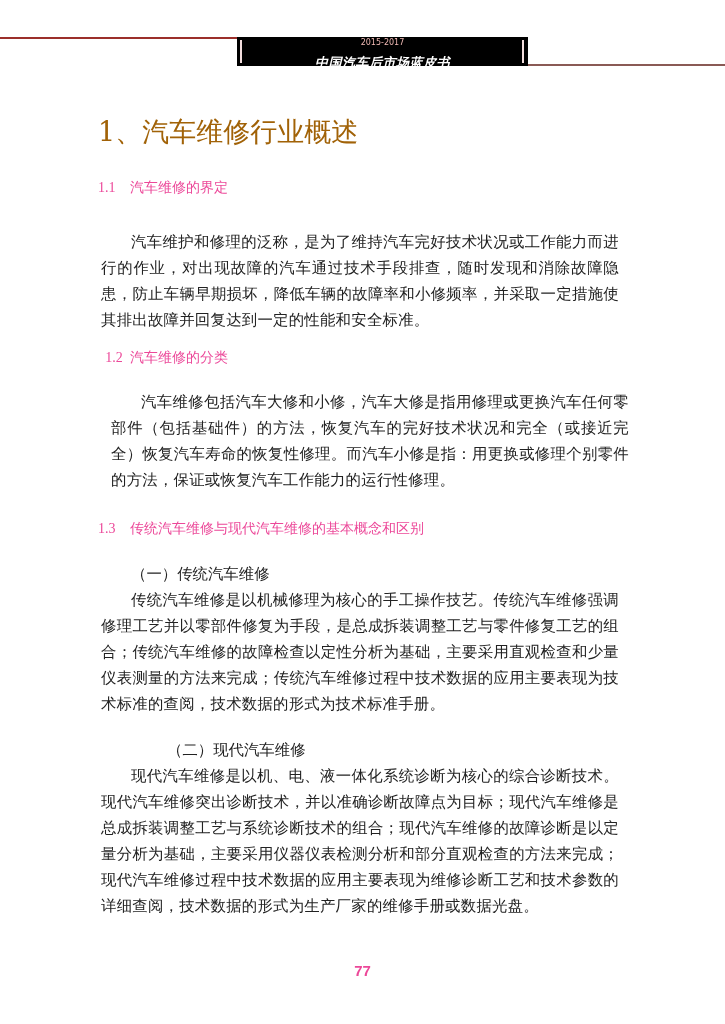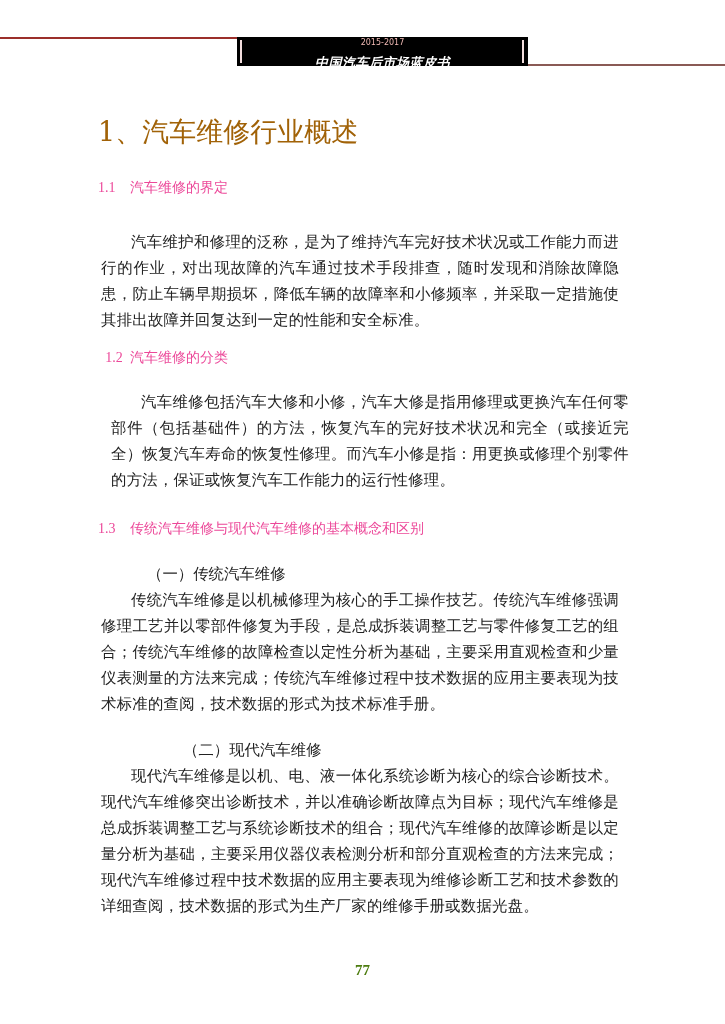--- a/index.html
+++ b/index.html
@@ -105,21 +105,21 @@
       color: #ec4899;
     }
     .h2 .num {
       display: inline-block;
       width: 32px;
       font-family: "Liberation Serif", serif;
       font-size: 14px;
     }
     .sub {
       position: absolute;
-      left: 46px;
+      left: 30px;
       font-size: 15.4px;
       line-height: 26px;
       white-space: nowrap;
       color: #222;
     }
     .para {
       position: absolute;
       left: 0;
       width: 518px;
       font-size: 15.4px;
@@ -128,24 +128,24 @@
       text-indent: 30px;
       color: #222;
       letter-spacing: 0.25px;
     }
     .pagenum {
       position: absolute;
       left: 0;
       width: 725px;
       top: 962px;
       text-align: center;
-      font-family: Liberation Serif, serif;
+      font-family: Liberation Sans, sans-serif;
       font-size: 15px;
       font-weight: bold;
-      color: #4d7c0f;
+      color: #ec4899;
     }
   </style>
 </head>
 <body>
 
 <div class="hdr-line-left"></div>
 <div class="hdr-line-right"></div>
 <div class="hdr-band">
   <div class="hdr-bar l"></div>
   <div class="hdr-bar r"></div>

